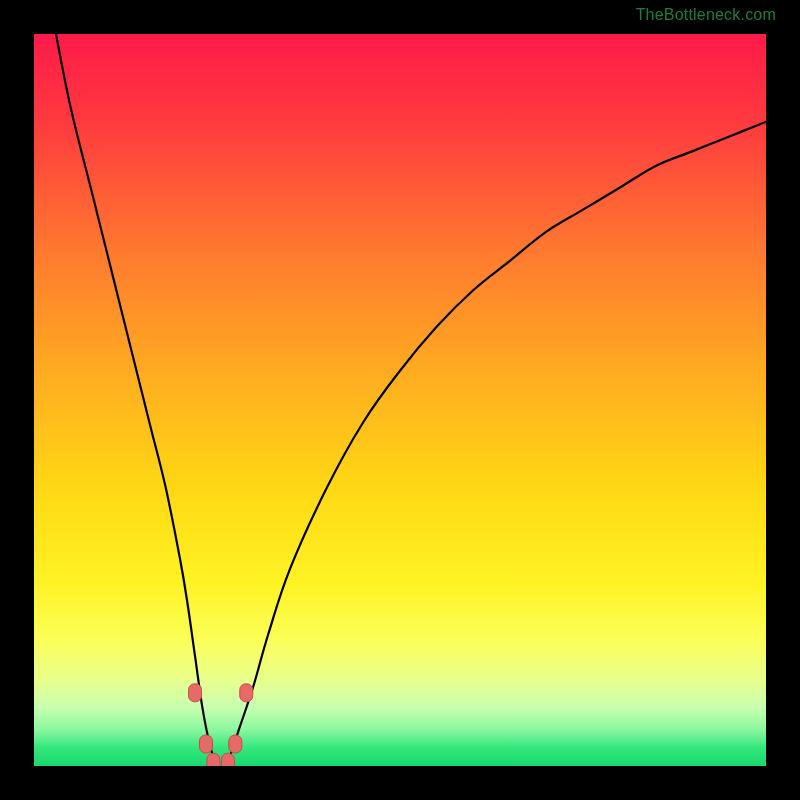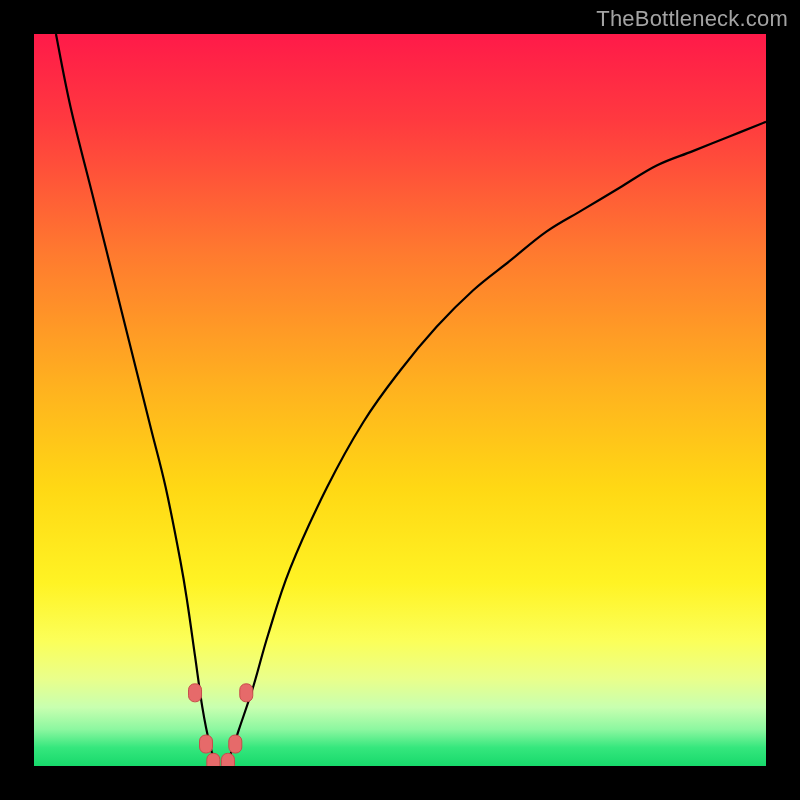--- a/index.html
+++ b/index.html
@@ -38,23 +38,23 @@
   }
   .markers {
     position: absolute;
     inset: 0;
     width: 100%;
     height: 100%;
   }
   .attribution {
     position: absolute;
     top: 6px;
-    right: 12px;
-    color: #a3a3a3;
-    font-size: 22px;
+    right: 24px;
+    color: #15803d;
+    font-size: 16px;
     font-weight: 500;
     letter-spacing: 0.2px;
   }
 </style>
 </head>
 <body>
 
 <div class="frame">
 
   <div class="plot-area">

